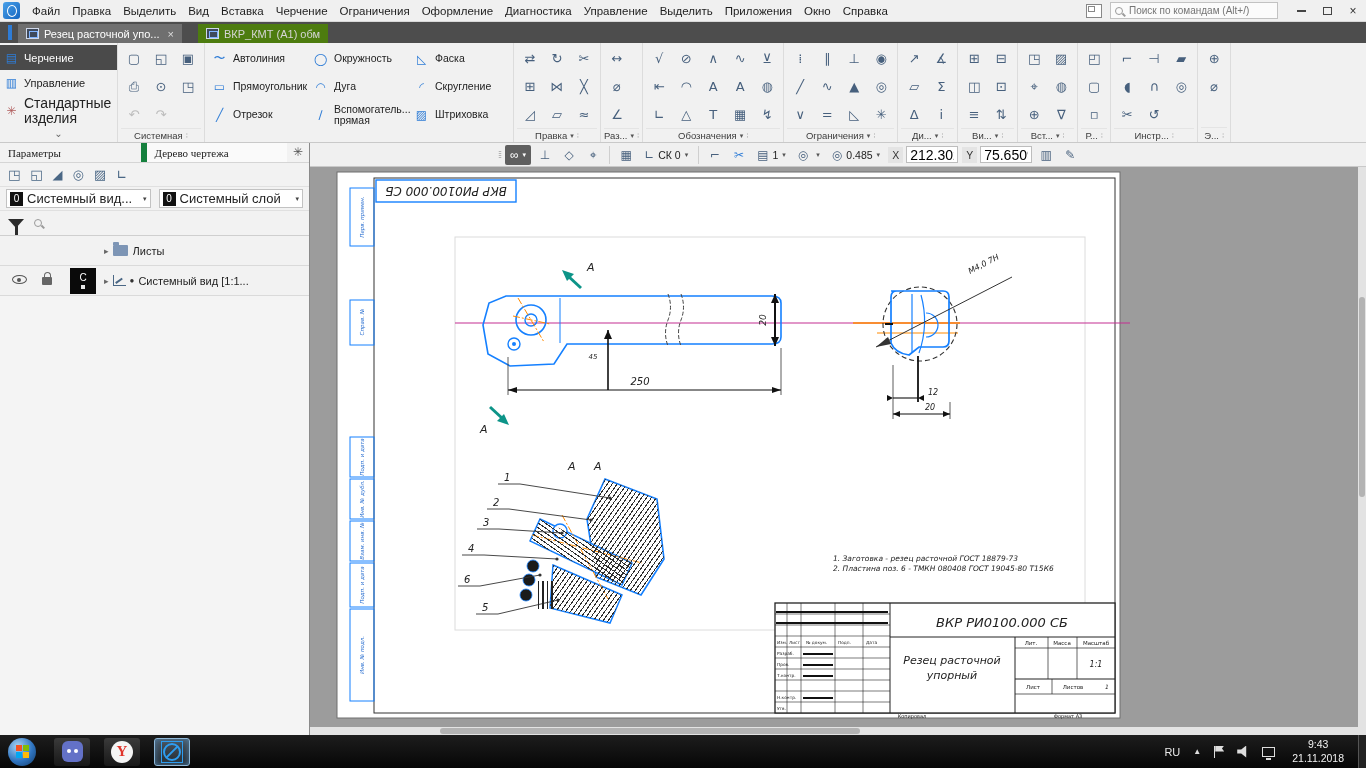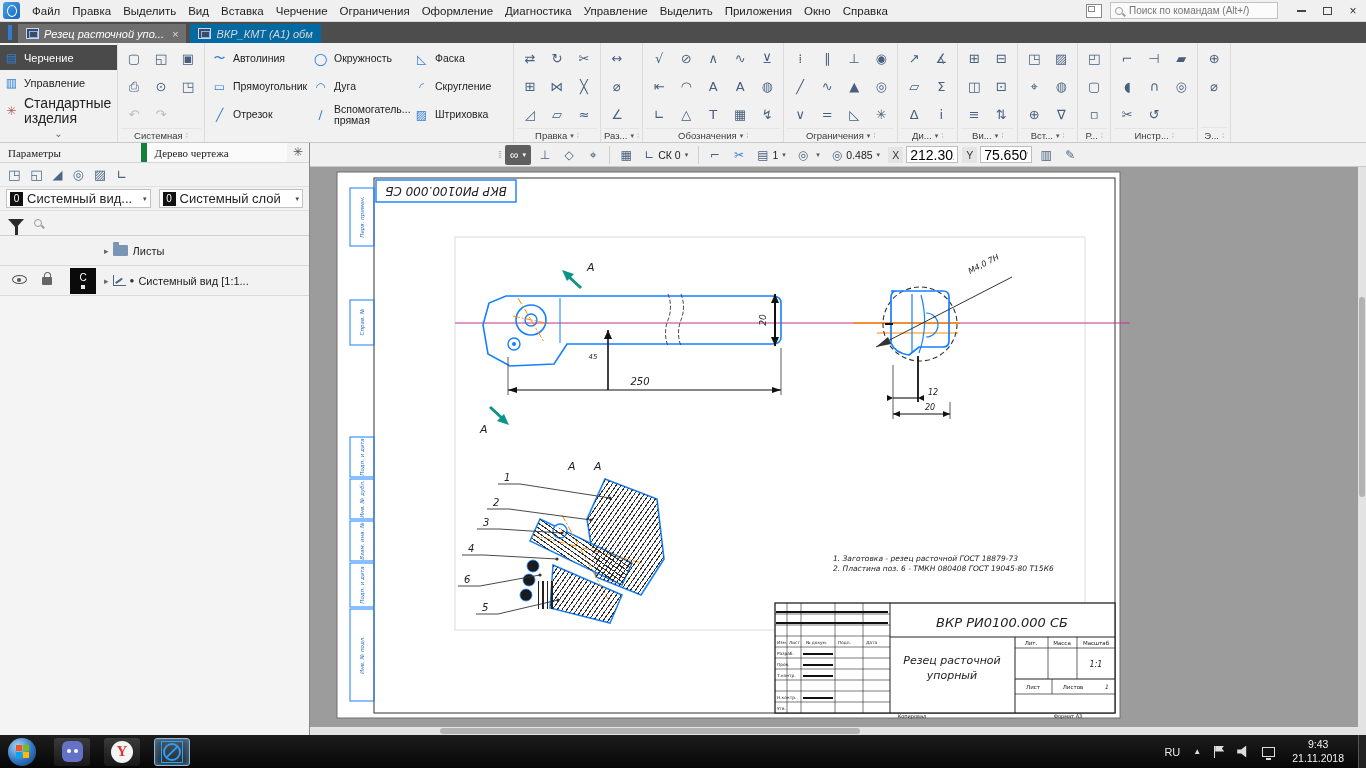--- a/index.html
+++ b/index.html
@@ -24,23 +24,23 @@
   .searchbox input{border:none;background:transparent;outline:none;font-size:10px;color:#555;width:130px;
     font-family:"Liberation Sans",sans-serif;}
   .winbtn{width:26px;height:20px;display:flex;align-items:center;justify-content:center;color:#333;font-size:12px;}
   .wmin-g{display:block;width:9px;height:2px;background:#444;}
   .wmax-g{display:block;width:9px;height:8px;border:1.5px solid #444;}
 
   
   .tabbar{position:absolute;left:0;top:22px;width:1366px;height:21px;background:#4d4d4d;
     display:flex;align-items:flex-end;}
   .tab-accent{width:4px;height:15px;background:#2e7cd6;margin:0 6px 3px 8px;}
-  .tab{height:19px;display:flex;align-items:center;padding:0 8px;font-size:11px;color:#e8e8e8;margin-right:4px;font-style:italic;}
+  .tab{height:19px;display:flex;align-items:center;padding:0 8px;font-size:11px;color:#e8e8e8;margin-right:16px;}
   .tab.active{background:#6f6f6f;color:#fff;}
-  .tab.inactive{background:#0369a1;color:#d5d5d5;}
+  .tab.inactive{background:#4d7c0f;color:#d5d5d5;}
   .docico{width:13px;height:11px;border:1px solid #cfd8ea;background:#3f4a5c;margin-right:5px;position:relative;}
   .docico::after{content:"";position:absolute;left:2px;top:2px;width:7px;height:5px;border:1px solid #7fb3ff;}
   .tabclose{margin-left:8px;font-size:11px;color:#ddd;}
 
   
   .ribbon{position:absolute;left:0;top:43px;width:1366px;height:100px;background:#f1f1f1;
     border-bottom:1px solid #c9c9c9;display:flex;}
   .modes{width:118px;flex:none;display:flex;flex-direction:column;border-right:1px solid #dcdcdc;padding-top:2px;}
   .mode{height:25px;display:flex;align-items:center;font-size:11px;color:#222;padding:0 4px;gap:5px;}
   .mode .mico{font-size:12px;color:#2e7cd6;width:15px;text-align:center;}

